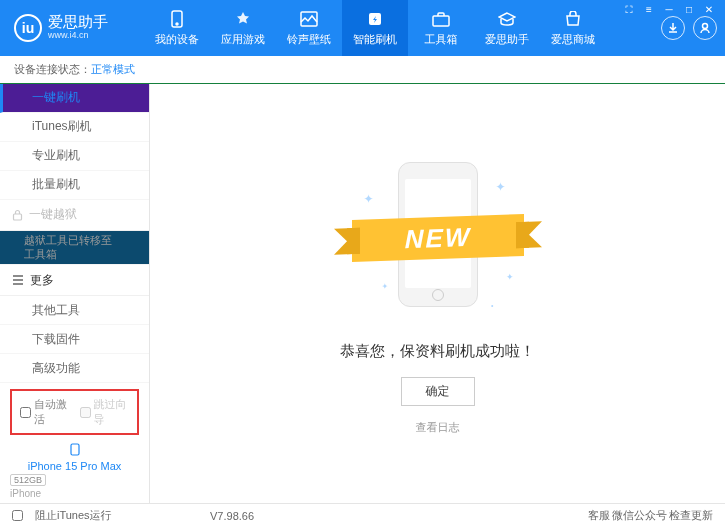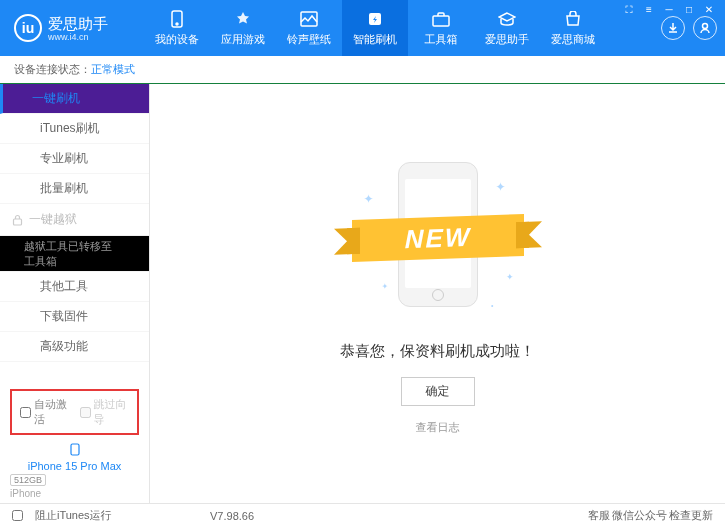--- a/index.html
+++ b/index.html
@@ -1,41 +1,41 @@
 <!DOCTYPE html>
 <html><head>
 <meta charset="utf-8">
 <style>
 * { margin: 0; padding: 0; box-sizing: border-box; font-family: "Microsoft YaHei", Arial, sans-serif; }
 body { width: 725px; height: 527px; background: #fff; overflow: hidden; position: relative; }
 
 .header { height: 56px; background: #1e88f5; display: flex; align-items: center; color: #fff; padding: 0 8px 0 14px; }
-.logo-area { display: flex; align-items: flex-end; width: 130px; }
+.logo-area { display: flex; align-items: flex-start; width: 130px; }
 .logo-circle { width: 28px; height: 28px; border: 2px solid #fff; border-radius: 50%; display: flex; align-items: center; justify-content: center; font-weight: bold; font-size: 14px; margin-right: 6px; }
 .logo-text { font-size: 15px; font-weight: 500; line-height: 1; }
 .logo-sub { font-size: 9px; opacity: 0.85; line-height: 1; margin-top: 2px; }
 .nav { display: flex; height: 100%; flex: 1; }
 .nav-item { width: 66px; display: flex; flex-direction: column; align-items: center; justify-content: center; font-size: 11px; cursor: pointer; }
 .nav-item.active { background: #0a6fe0; }
 .nav-icon { width: 18px; height: 18px; margin-bottom: 4px; display: flex; align-items: center; justify-content: center; }
 .header-right { display: flex; align-items: center; gap: 8px; margin-left: auto; }
 .win-controls { display: flex; gap: 4px; font-size: 10px; position: absolute; top: 4px; right: 8px; color: #fff; }
 .win-controls span { width: 16px; text-align: center; cursor: pointer; }
 .circ-btn { width: 24px; height: 24px; border: 1.5px solid rgba(255,255,255,0.8); border-radius: 50%; display: flex; align-items: center; justify-content: center; cursor: pointer; }
 
 .status-bar { height: 28px; border-bottom: 1px solid #15803d; display: flex; align-items: center; padding: 0 14px; font-size: 11px; color: #666; }
 .status-mode { color: #1e88f5; font-weight: 500; }
 
 .body { display: flex; height: 419px; }
 .sidebar { width: 150px; border-right: 1px solid #e5e5e5; display: flex; flex-direction: column; font-size: 12px; }
 .side-group-hdr { display: flex; align-items: center; gap: 6px; height: 32px; padding: 0 12px; color: #333; border-bottom: 1px solid #f0f0f0; }
 .side-group-hdr.locked { color: #bbb; }
-.side-item { height: 30px; display: flex; align-items: center; padding-left: 40px; color: #666; cursor: pointer; border-bottom: 1px solid #f5f5f5; }
+.side-item { height: 30px; display: flex; align-items: center; padding-left: 32px; color: #666; cursor: pointer; border-bottom: 1px solid #f5f5f5; }
 .side-item.active { background: #4c1d95; color: #1e88f5; border-left: 3px solid #1e88f5; padding-left: 29px; }
-.side-item.note { background: #000000; color: #999; font-size: 11px; padding-left: 24px; height: 36px; line-height: 1.3; white-space: pre-line; }
+.side-item.note { background: #0c4a6e; color: #999; font-size: 11px; padding-left: 24px; height: 36px; line-height: 1.3; white-space: pre-line; }
 .checkbox-area { border: 2px solid #e63939; padding: 6px 8px; margin: 6px 10px 4px; display: flex; gap: 10px; font-size: 11px; }
 .cb-wrap { display: flex; align-items: center; gap: 3px; color: #888; }
 .cb-wrap input { width: 11px; height: 11px; }
 .cb-wrap.dis { color: #ccc; }
 .device-info { padding: 4px 10px; font-size: 11px; }
 .device-name { color: #1e88f5; font-weight: 500; display: flex; align-items: center; gap: 4px; flex-direction: column; }
 .storage { display: inline-block; border: 1px solid #ccc; border-radius: 2px; font-size: 9px; padding: 0 3px; color: #888; margin-top: 2px; }
 .device-type { color: #aaa; font-size: 10px; margin-top: 2px; }
 
 .main { flex: 1; display: flex; flex-direction: column; align-items: center; justify-content: center; position: relative; }
@@ -176,20 +176,26 @@
     <div class="side-group-hdr locked">
       <svg width="11" height="12" viewBox="0 0 11 12">
           <rect x="1.5" y="5" width="8" height="6" rx="1" fill="none" stroke="#ccc" stroke-width="1.2"></rect>
           <path d="M3.5 5V3.5a2 2 0 014 0V5" fill="none" stroke="#ccc" stroke-width="1.2"></path>
         </svg>
       <span>一键越狱</span>
     </div>
     <div class="side-item note">越狱工具已转移至
 工具箱</div>
 
+    <div class="side-group-hdr">
+      <svg width="12" height="10" viewBox="0 0 12 10">
+          <path d="M1 1h10M1 5h10M1 9h10" stroke="#666" stroke-width="1.3"></path>
+        </svg>
+      <span>更多</span>
+    </div>
     <div class="side-item">其他工具</div>
     <div class="side-item">下载固件</div>
     <div class="side-item">高级功能</div>
 
     <div style="flex:1"></div>
 
     <div class="checkbox-area">
       <label class="cb-wrap">
           <input type="checkbox" style="">
           <span>自动激活</span>

